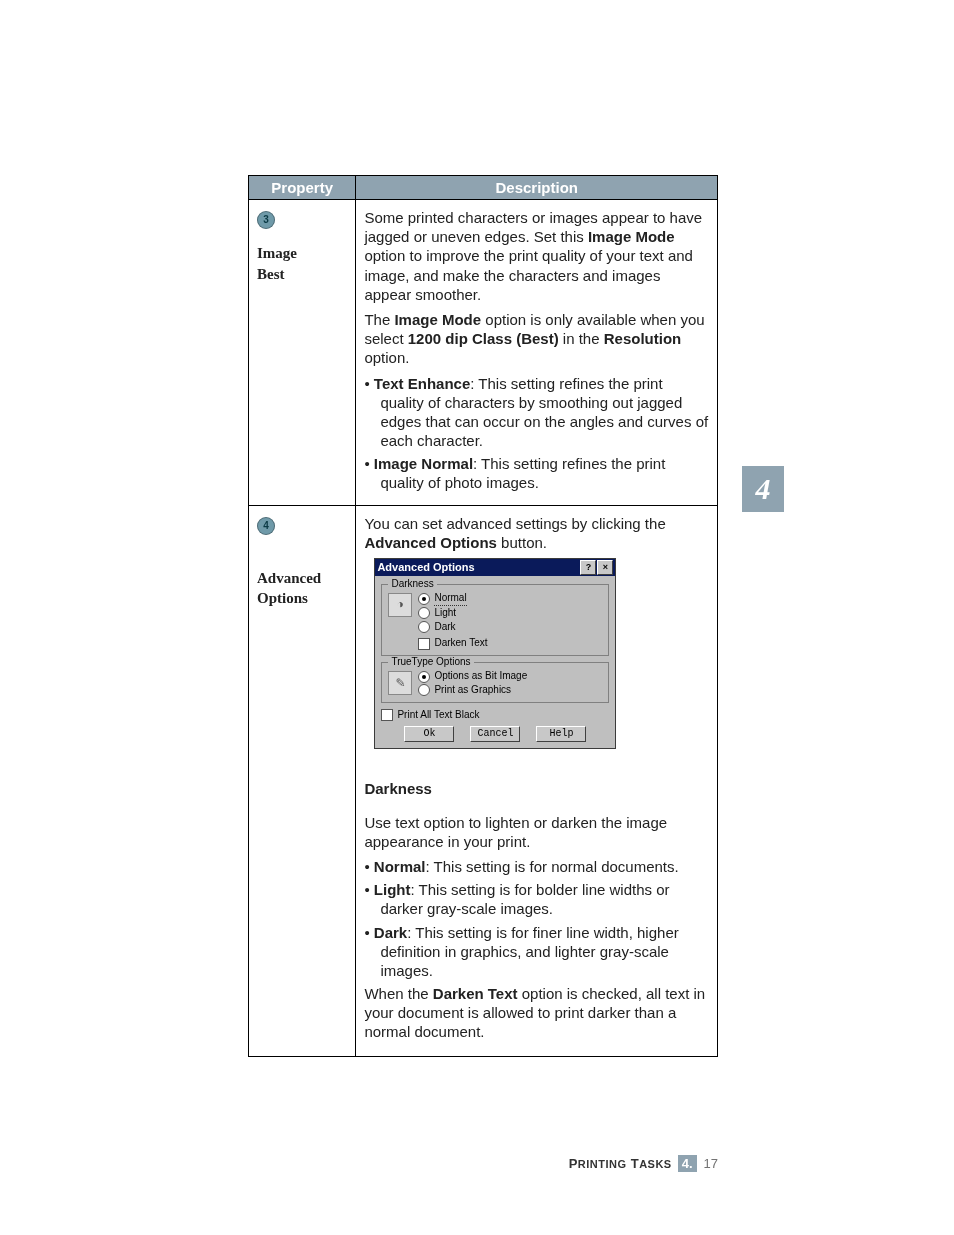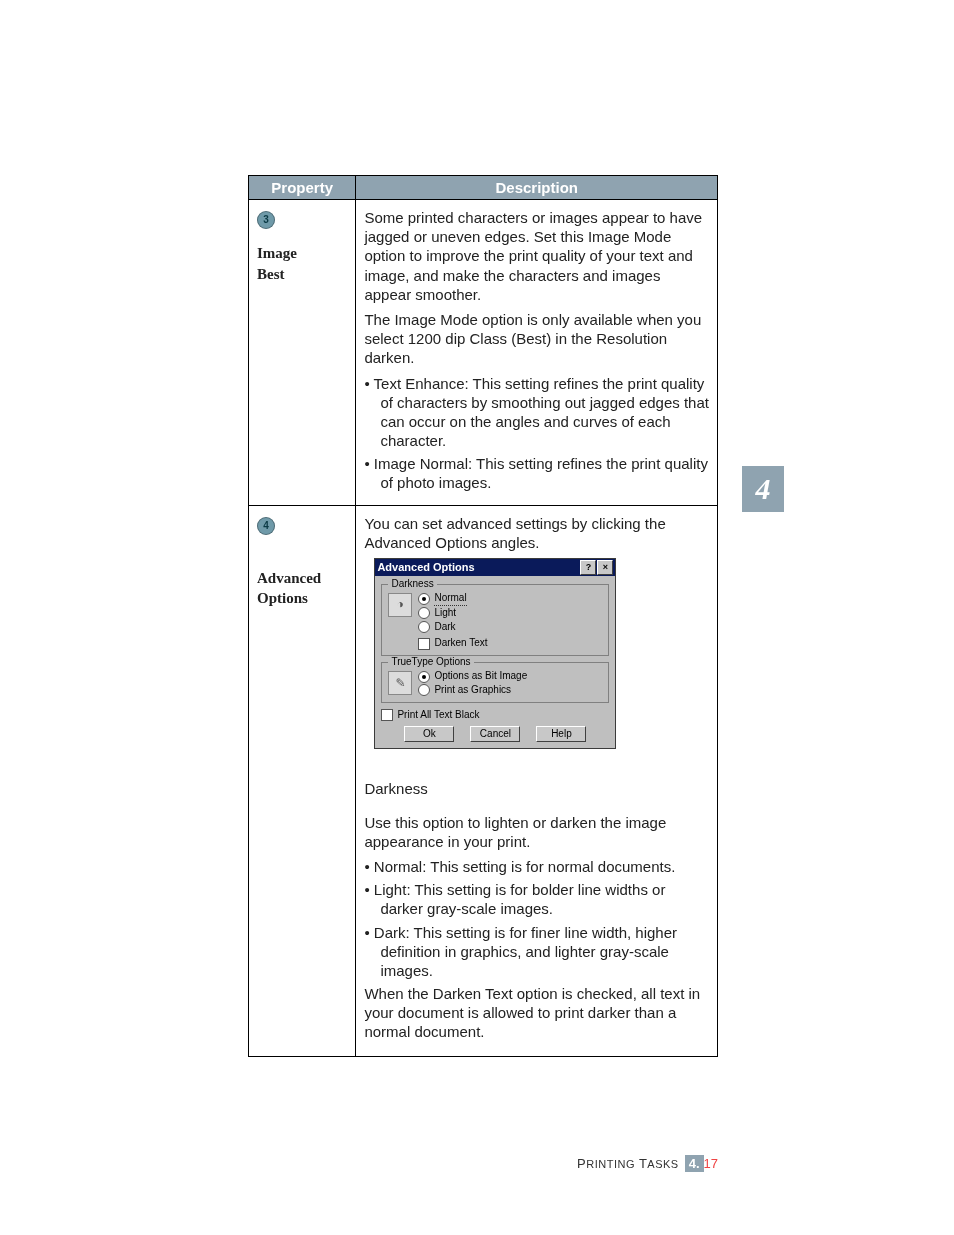--- a/index.html
+++ b/index.html
@@ -58,21 +58,21 @@
     font-weight: bold;
     box-shadow: inset 0 0 0 1px rgba(0,0,0,.3);
     margin-bottom: 14px;
   }
   .prop-name { font-weight: bold; font-family: Liberation Serif, serif; }
 
   .desc p { margin: 0 0 6px 0; }
   .desc .bullets { margin: 2px 0 4px 0; padding: 0; }
   .desc .bullets li { list-style: none; margin: 0 0 4px 0; padding-left: 16px; text-indent: -16px; }
   .desc .bullets li::before { content: "• "; }
-  .b { font-weight: normal; }
+  .b { font-weight: bold; }
 
   .section-gap { height: 16px; }
 
   
   .dlg {
     width: 240px;
     margin: 4px 0 14px 10px;
     background: #bfbfbf;
     border: 1px solid #3b3b3b;
     font-family: Tahoma, Verdana, sans-serif;
@@ -136,20 +136,21 @@
     background: #dcdcdc;
     border: 1px solid #888;
     display: flex; align-items: center; justify-content: center;
     font-size: 12px; color: #555;
     margin-top: 2px;
     flex: 0 0 auto;
   }
   .dlg-buttons {
     display: flex; justify-content: center; gap: 16px;
     margin-top: 4px;
+    font-family: Liberation Mono, monospace;
   }
   .dlg-btn {
     width: 48px;
     padding: 1px 0;
     text-align: center;
     background: #c8c8c8;
     border: 1px solid #fff;
     border-right-color: #404040; border-bottom-color: #404040;
     font-size: 10px;
   }
@@ -179,29 +180,29 @@
     position: absolute;
     left: 248px;
     top: 1155px;
     width: 470px;
     display: flex;
     justify-content: flex-end;
     align-items: baseline;
     font-size: 13px;
     color: #333;
   }
-  .footer .caps { font-variant: small-caps; letter-spacing: 0.5px; }
+  .footer .caps { font-variant: small-caps; letter-spacing: 0.5px; font-weight: bold; }
   .footer .pg-badge {
     background: #8fa3b0;
     color: #ffffff;
     padding: 1px 4px;
     margin-left: 6px;
     font-weight: bold;
   }
-  .footer .pg-num { margin-left: 0; color: #ef4444; }
+  .footer .pg-num { margin-left: 7px; color: #737373; }
 </style>
 </head>
 <body>
 
 <div class="page">
 
   <table class="prop-table">
     <colgroup>
         <col class="col-prop">
         <col class="col-desc">
@@ -218,38 +219,38 @@
         <td>
           <div class="badge">3</div><br>
           <span class="prop-name">Image</span><br>
           <span class="prop-name">Best</span>
         </td>
         <td class="desc">
           <p>
             <span>Some printed characters or images appear to have jagged or uneven edges. Set this </span><span class="b">Image Mode</span><span> option to improve the print quality of your text and image, and make the characters and images appear smoother.</span>
           </p>
           <p>
-            <span>The </span><span class="b">Image Mode</span><span> option is only available when you select </span><span class="b">1200 dip Class (Best)</span><span> in the </span><span class="b">Resolution</span><span> darken.</span>
+            <span>The </span><span class="b">Image Mode</span><span> option is only available when you select </span><span class="b">1200 dip Class (Best)</span><span> in the </span><span class="b">Resolution</span><span> option.</span>
           </p>
           <ul class="bullets">
             <li><span class="b">Text Enhance</span><span>: This setting refines the print quality of characters by smoothing out jagged edges that can occur on the angles and curves of each character.</span></li>
             <li><span class="b">Image Normal</span><span>: This setting refines the print quality of photo images.</span></li>
           </ul>
         </td>
       </tr>
 
       <tr>
         <td>
           <div class="badge">4</div><br><br>
           <span class="prop-name">Advanced</span><br>
           <span class="prop-name">Options</span>
         </td>
         <td class="desc">
           <p>
-            <span>You can set advanced settings by clicking the </span><span class="b">Advanced Options</span><span> angles.</span>
+            <span>You can set advanced settings by clicking the </span><span class="b">Advanced Options</span><span> button.</span>
           </p>
 
           <div class="dlg">
             <div class="dlg-titlebar">
               <span>Advanced Options</span>
               <span class="t-icons">
                 <span class="dlg-icon-btn">?</span>
                 <span class="dlg-icon-btn">×</span>
               </span>
             </div>
@@ -302,21 +303,21 @@
                 <div class="dlg-btn">Ok</div>
                 <div class="dlg-btn">Cancel</div>
                 <div class="dlg-btn">Help</div>
               </div>
             </div>
           </div>
 
           <div class="section-gap"></div>
           <p class="b">Darkness</p>
           <div class="section-gap" style="height:8px"></div>
-          <p>Use this option to lighten or darken the image appearance in your print.</p>
+          <p>Use text option to lighten or darken the image appearance in your print.</p>
           <ul class="bullets">
             <li><span class="b">Normal</span><span>: This setting is for normal documents.</span></li>
             <li><span class="b">Light</span><span>: This setting is for bolder line widths or darker gray-scale images.</span></li>
             <li><span class="b">Dark</span><span>: This setting is for finer line width, higher definition in graphics, and lighter gray-scale images.</span></li>
           </ul>
           <p>
             <span>When the </span><span class="b">Darken Text</span><span> option is checked, all text in your document is allowed to print darker than a normal document.</span>
           </p>
         </td>
       </tr>

